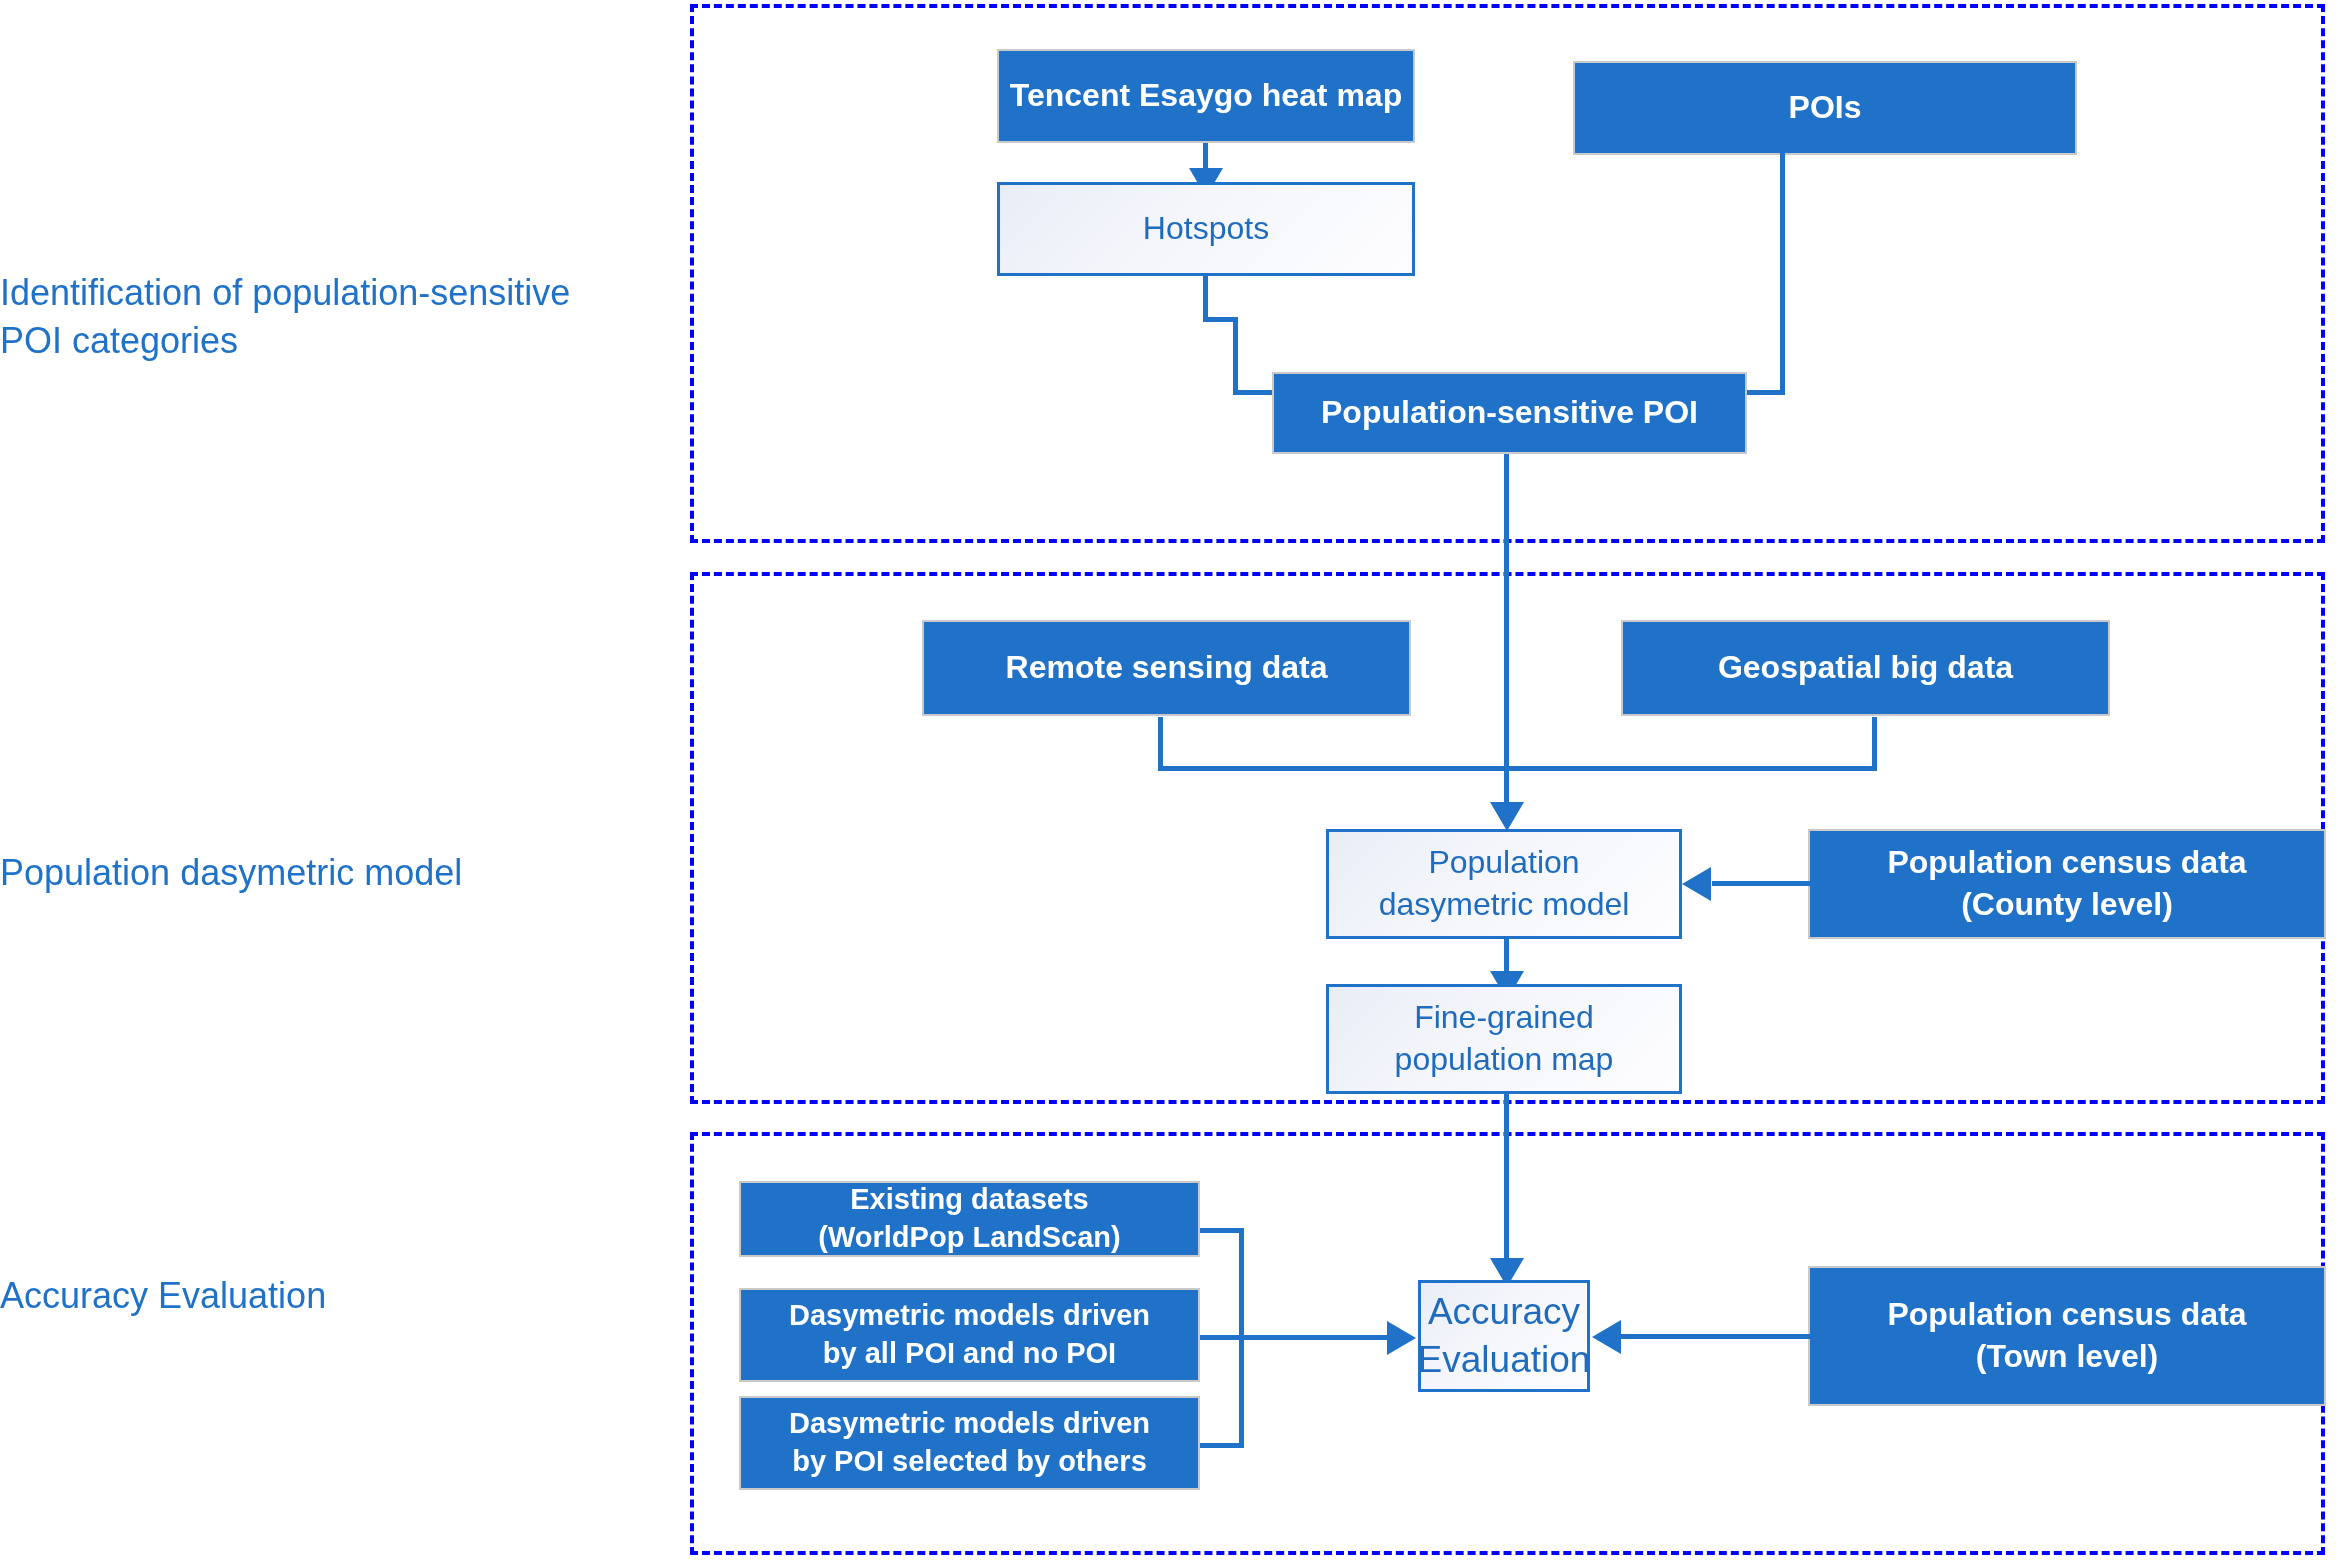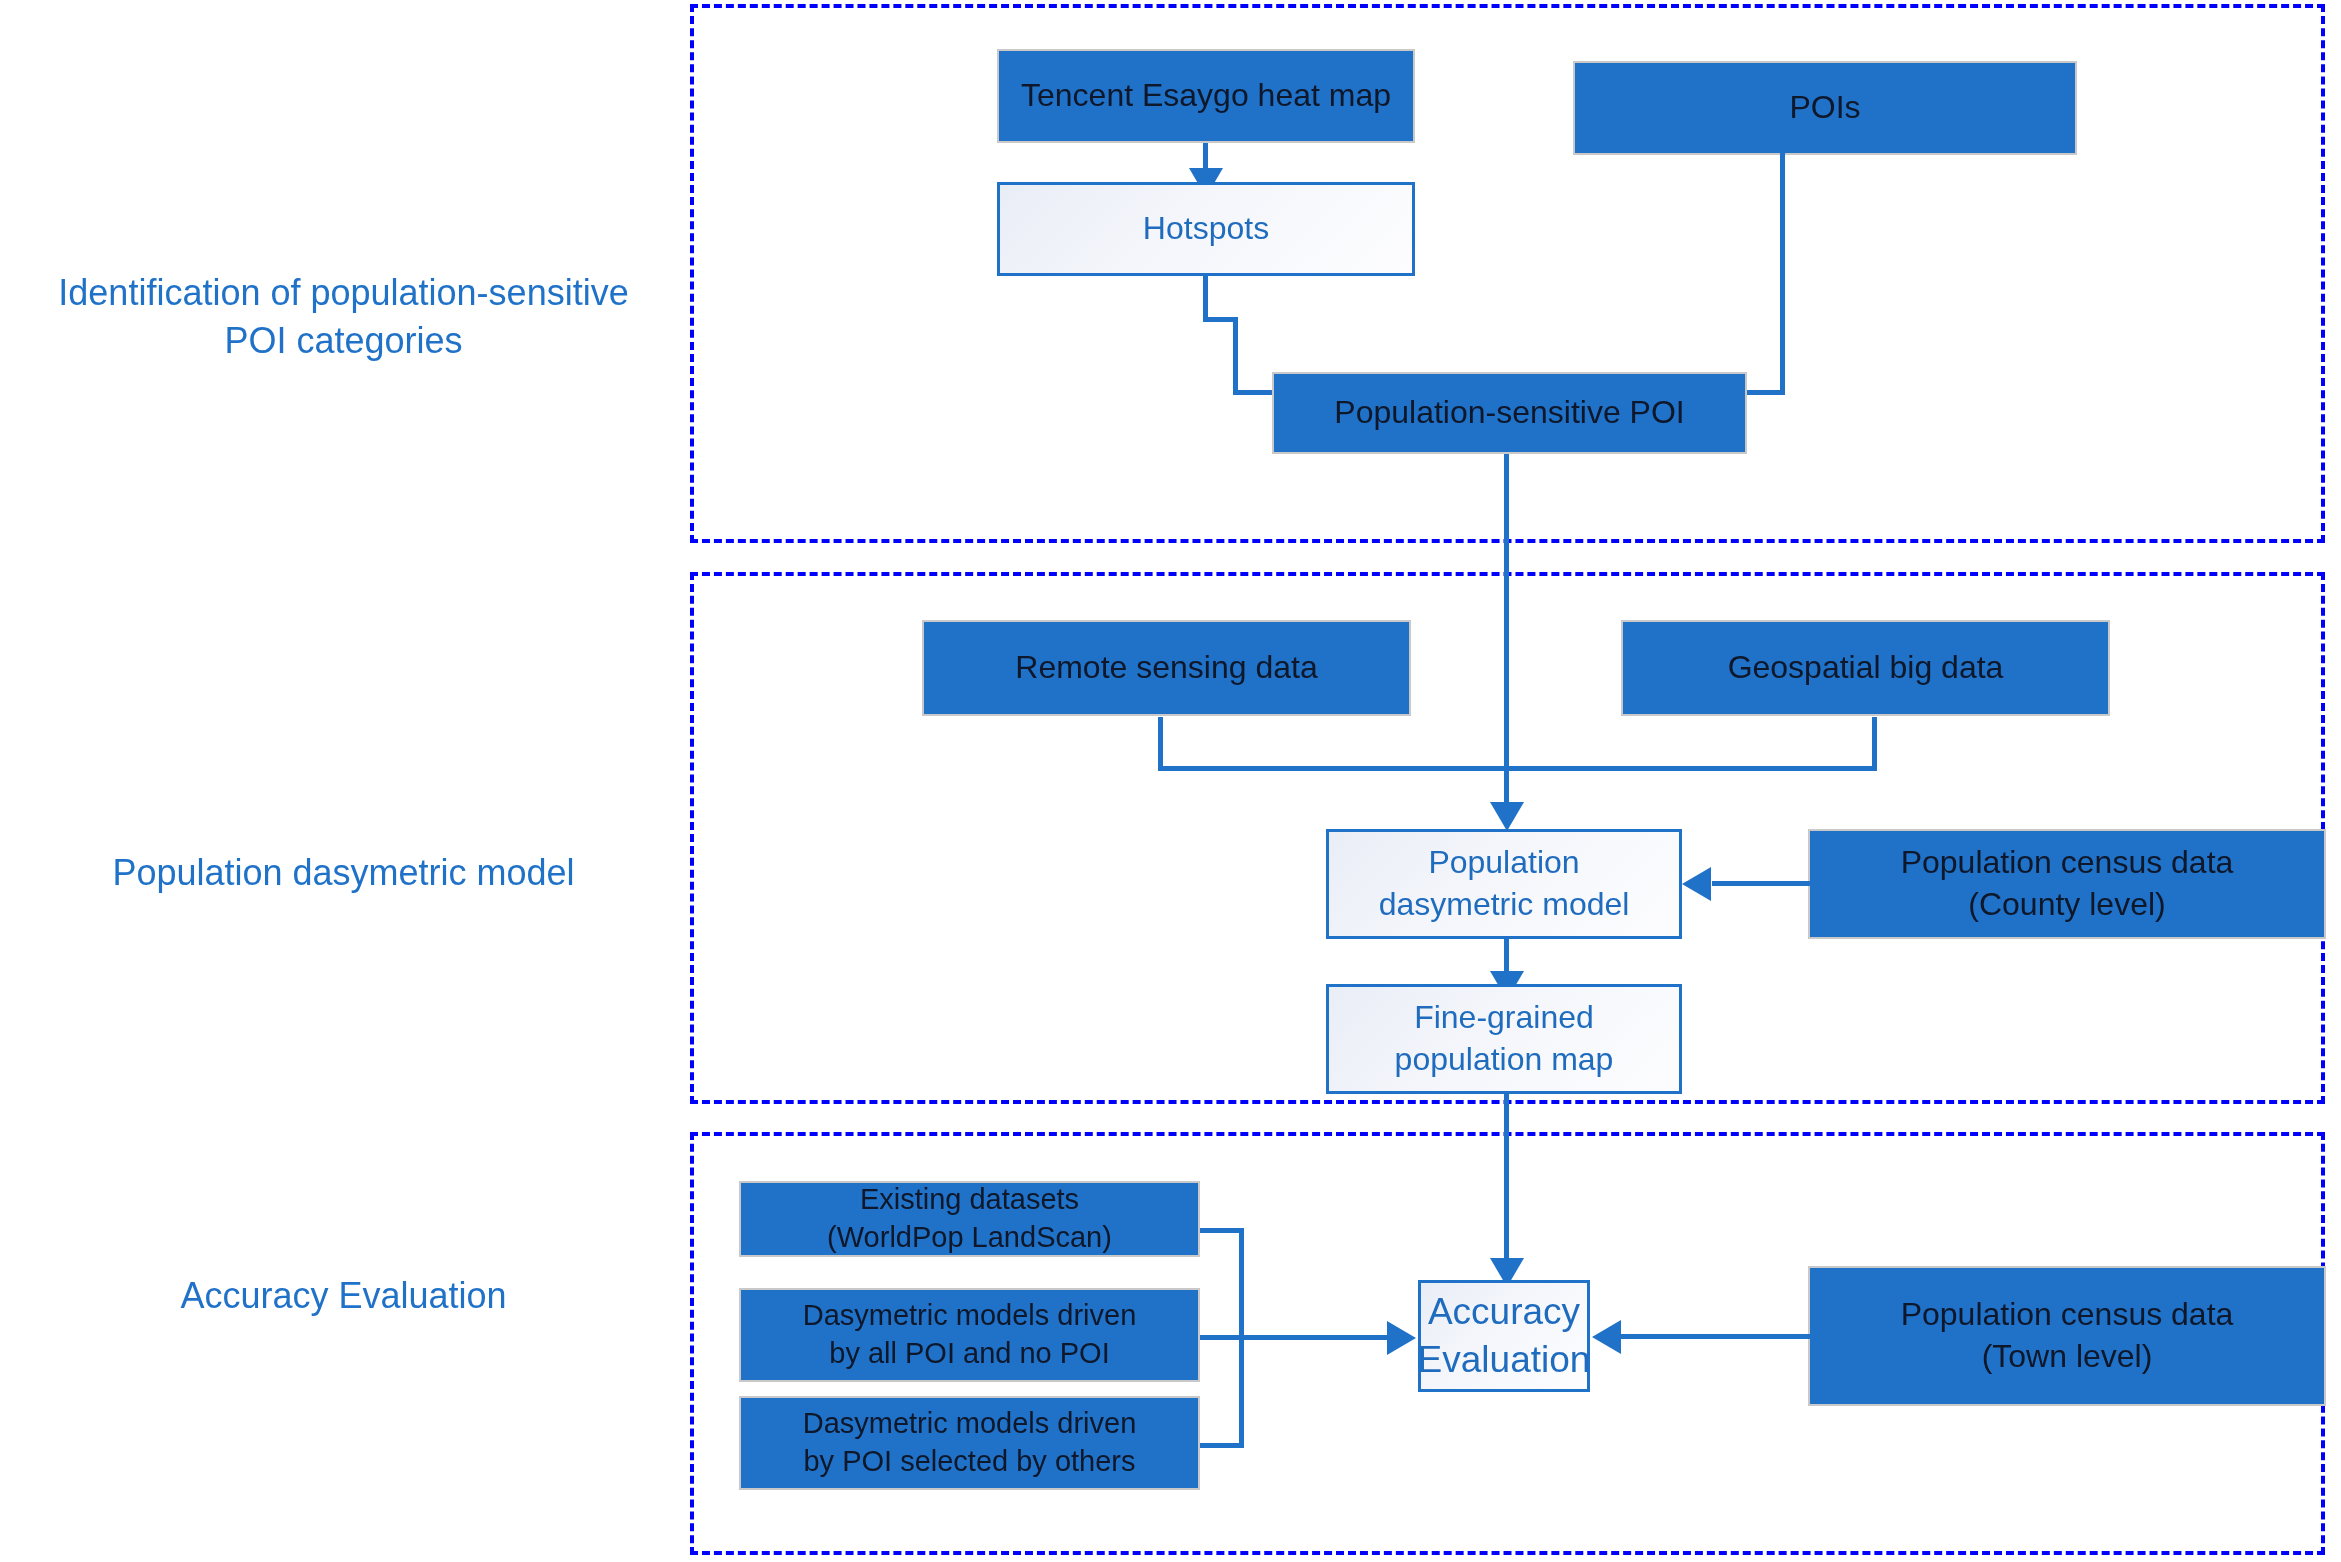--- a/index.html
+++ b/index.html
@@ -23,41 +23,41 @@
     box-sizing: border-box;
     background: transparent;
   }
 
   
   .section-label {
     position: absolute;
     color: #1f72c8;
     font-size: 36px;
     line-height: 1.32;
-    text-align: center;
+    text-align: left;
     box-sizing: border-box;
-    padding-left: 11px;
   }
 
   
   .node {
     position: absolute;
     box-sizing: border-box;
     display: flex;
     align-items: center;
     justify-content: center;
     text-align: center;
     line-height: 1.3;
     white-space: pre-line;
   }
   .node.filled {
     background: #1f72c8;
-    color: #0f172a;
+    color: #ffffff;
     border: 2.1px solid #c9c9c9;
     font-size: 32px;
+    font-weight: bold;
   }
   .node.outline {
     background: linear-gradient(135deg, #e9edf6 0%, #f4f6fb 42%, #fdfdff 100%);
     color: #1f6cbf;
     border: 3.5px solid #1f72c8;
     font-size: 32px;
   }
 
   
   .conn {

